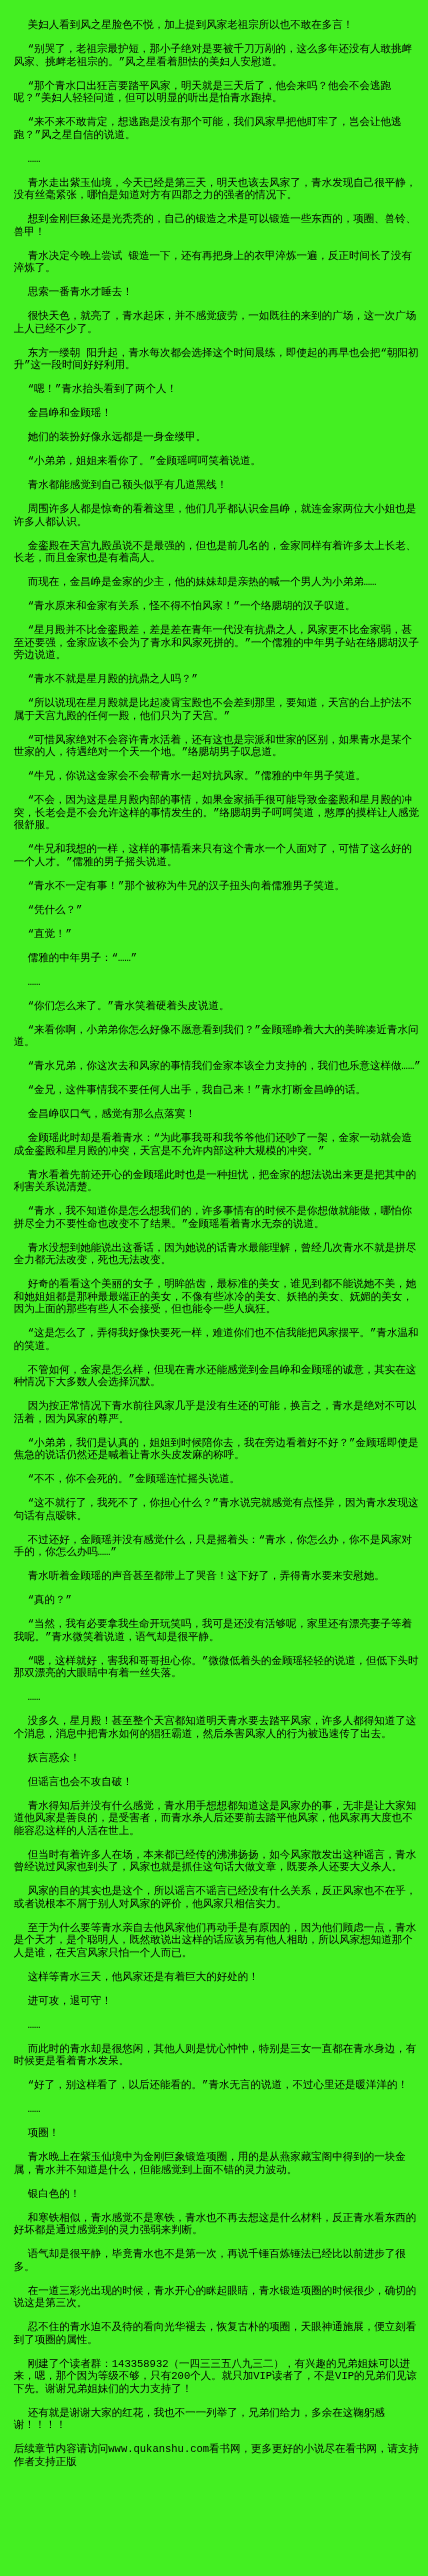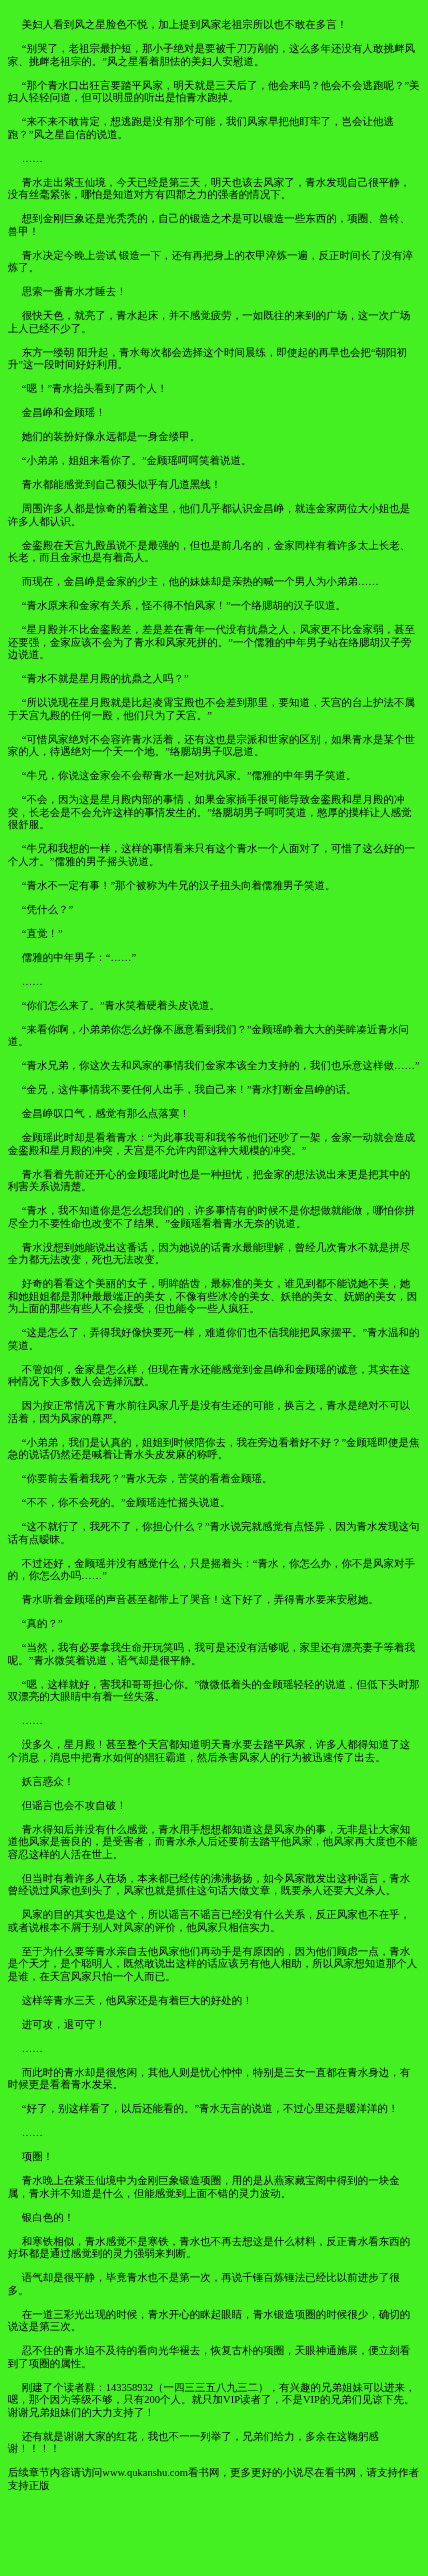--- a/index.html
+++ b/index.html
@@ -9,23 +9,24 @@
   }
   .page {
     width: 428px;
     min-height: 2576px;
     box-sizing: border-box;
     padding: 19px 7.3px 31px 7.8px;
     background: #44EF22;
   }
   .novel-text {
     color: #000000;
-    font-family: Liberation Serif, serif;
+    font-family: Liberation Mono, monospace;
     font-size: 10.5px;
     line-height: 12.5px;
+    margin-left: 6px;
   }
   .para {
     margin: 0 0 11.5px 0;
     text-indent: 14px;
     word-break: break-all;
     white-space: pre-wrap;
   }
   .para.noindent {
     text-indent: 0;
   }
@@ -74,21 +75,20 @@
       <p class="para">金昌峥叹口气，感觉有那么点落寞！</p>
       <p class="para">金顾瑶此时却是看着青水：“为此事我哥和我爷爷他们还吵了一架，金家一动就会造成金銮殿和星月殿的冲突，天宫是不允许内部这种大规模的冲突。”</p>
       <p class="para">青水看着先前还开心的金顾瑶此时也是一种担忧，把金家的想法说出来更是把其中的利害关系说清楚。</p>
       <p class="para">“青水，我不知道你是怎么想我们的，许多事情有的时候不是你想做就能做，哪怕你拼尽全力不要性命也改变不了结果。”金顾瑶看着青水无奈的说道。</p>
       <p class="para">青水没想到她能说出这番话，因为她说的话青水最能理解，曾经几次青水不就是拼尽全力都无法改变，死也无法改变。</p>
       <p class="para">好奇的看看这个美丽的女子，明眸皓齿，最标准的美女，谁见到都不能说她不美，她和她姐姐都是那种最最端正的美女，不像有些冰冷的美女、妖艳的美女、妩媚的美女，因为上面的那些有些人不会接受，但也能令一些人疯狂。</p>
       <p class="para">“这是怎么了，弄得我好像快要死一样，难道你们也不信我能把风家摆平。”青水温和的笑道。</p>
       <p class="para">不管如何，金家是怎么样，但现在青水还能感觉到金昌峥和金顾瑶的诚意，其实在这种情况下大多数人会选择沉默。</p>
       <p class="para">因为按正常情况下青水前往风家几乎是没有生还的可能，换言之，青水是绝对不可以活着，因为风家的尊严。</p>
       <p class="para">“小弟弟，我们是认真的，姐姐到时候陪你去，我在旁边看着好不好？”金顾瑶即使是焦急的说话仍然还是喊着让青水头皮发麻的称呼。</p>
-      <p class="para">“你要前去看着我死？”青水无奈，苦笑的看着金顾瑶。</p>
       <p class="para">“不不，你不会死的。”金顾瑶连忙摇头说道。</p>
       <p class="para">“这不就行了，我死不了，你担心什么？”青水说完就感觉有点怪异，因为青水发现这句话有点暧昧。</p>
       <p class="para">不过还好，金顾瑶并没有感觉什么，只是摇着头：“青水，你怎么办，你不是风家对手的，你怎么办吗……”</p>
       <p class="para">青水听着金顾瑶的声音甚至都带上了哭音！这下好了，弄得青水要来安慰她。</p>
       <p class="para">“真的？”</p>
       <p class="para">“当然，我有必要拿我生命开玩笑吗，我可是还没有活够呢，家里还有漂亮妻子等着我呢。”青水微笑着说道，语气却是很平静。</p>
       <p class="para">“嗯，这样就好，害我和哥哥担心你。”微微低着头的金顾瑶轻轻的说道，但低下头时那双漂亮的大眼睛中有着一丝失落。</p>
       <p class="para">……</p>
       <p class="para">没多久，星月殿！甚至整个天宫都知道明天青水要去踏平风家，许多人都得知道了这个消息，消息中把青水如何的猖狂霸道，然后杀害风家人的行为被迅速传了出去。</p>
       <p class="para">妖言惑众！</p>

